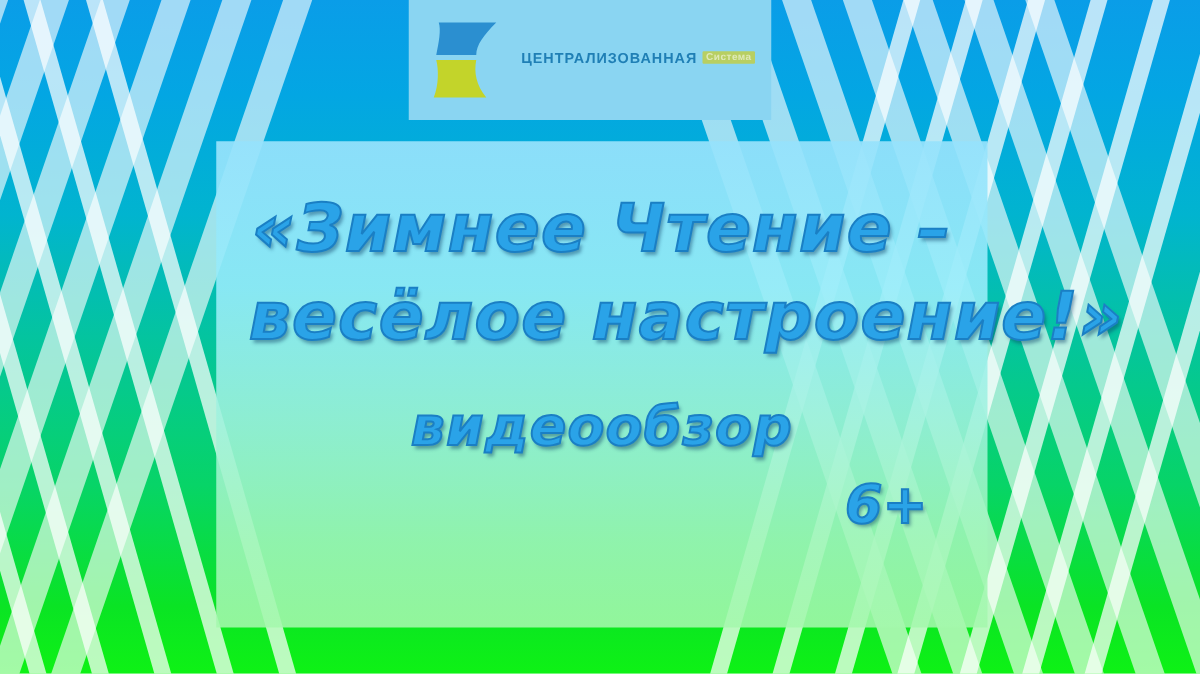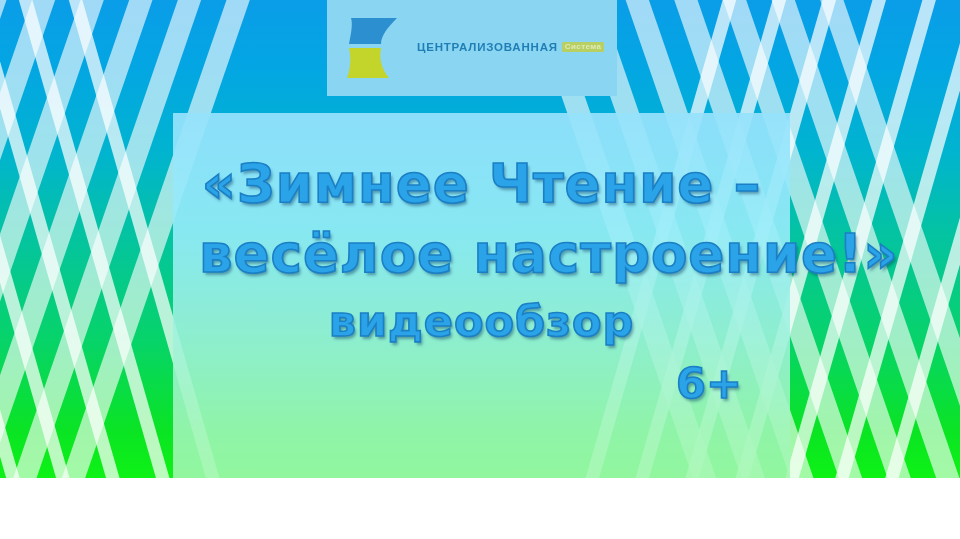--- a/index.html
+++ b/index.html
@@ -7,21 +7,21 @@
     padding: 0;
     background: #ffffff;
   }
   body {
     font-family: "Liberation Sans", sans-serif;
   }
 
   #poster {
     position: relative;
     width: 960px;
-    height: 478px;
+    height: 539px;
     overflow: hidden;
     background: linear-gradient(to bottom,
         #0a9de8 0%,
         #03a6e3 14%,
         #01b4cf 32%,
         #04c49f 50%,
         #07d467 72%,
         #0ae424 90%,
         #0ef215 100%);
   }
@@ -102,32 +102,33 @@
     padding: 44px 26px 14px 26px;
     display: flex;
     flex-direction: column;
     justify-content: flex-start;
   }
 
   
   .fancy {
     font-family: "DejaVu Sans", sans-serif;
     font-weight: bold;
+    font-style: italic;
     color: #2aa3e8;
     text-align: center;
     letter-spacing: 1px;
     -webkit-text-stroke: 1.6px #1a7fc4;
     text-shadow:
        2px 3px 3px rgba(12, 60, 100, 0.45),
        0 0 1px rgba(255,255,255,0.6);
     line-height: 1.02;
     white-space: nowrap;
   }
   #title-line-1 { font-size: 53px; margin-bottom: 16px; }
-  #title-line-2 { font-size: 53px; margin-bottom: 5px; }
+  #title-line-2 { font-size: 53px; margin-bottom: 26px; }
   #subtitle-line {
     font-size: 43px;
     margin-top: 14px;
   }
   #age-rating {
     font-size: 43px;
     text-align: right;
     margin-top: 18px;
     padding-right: 22px;
     letter-spacing: 0;

